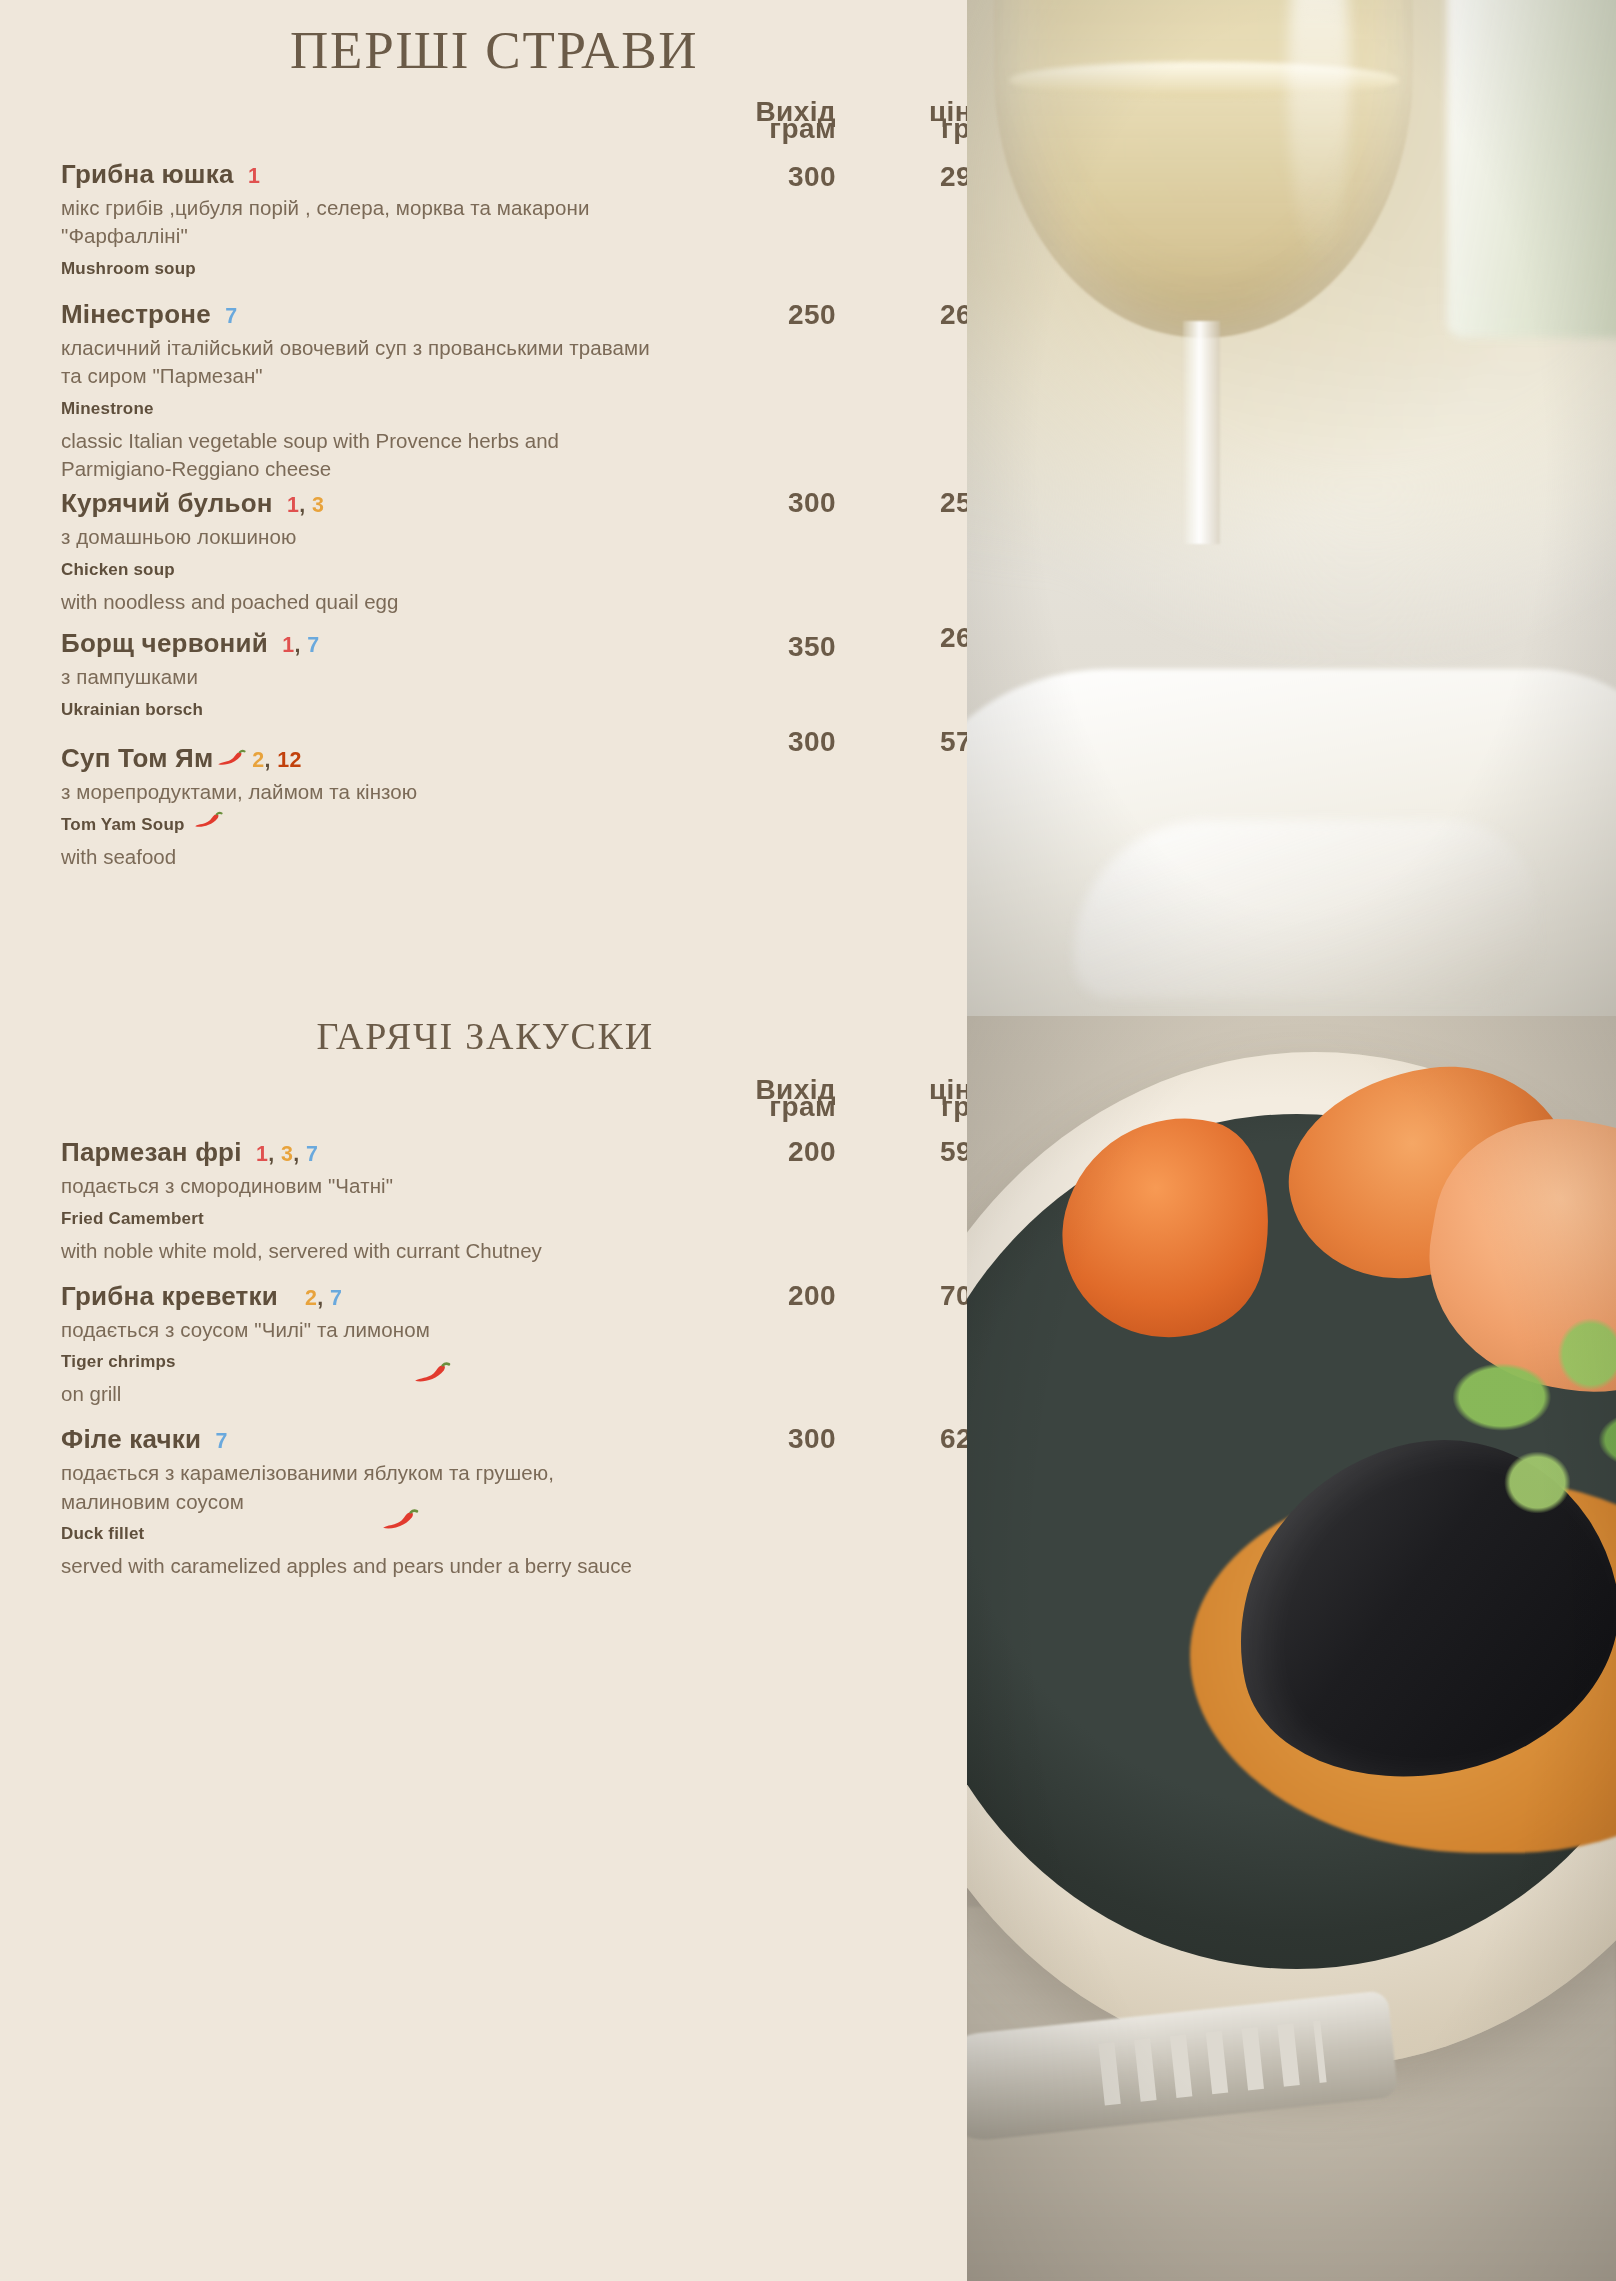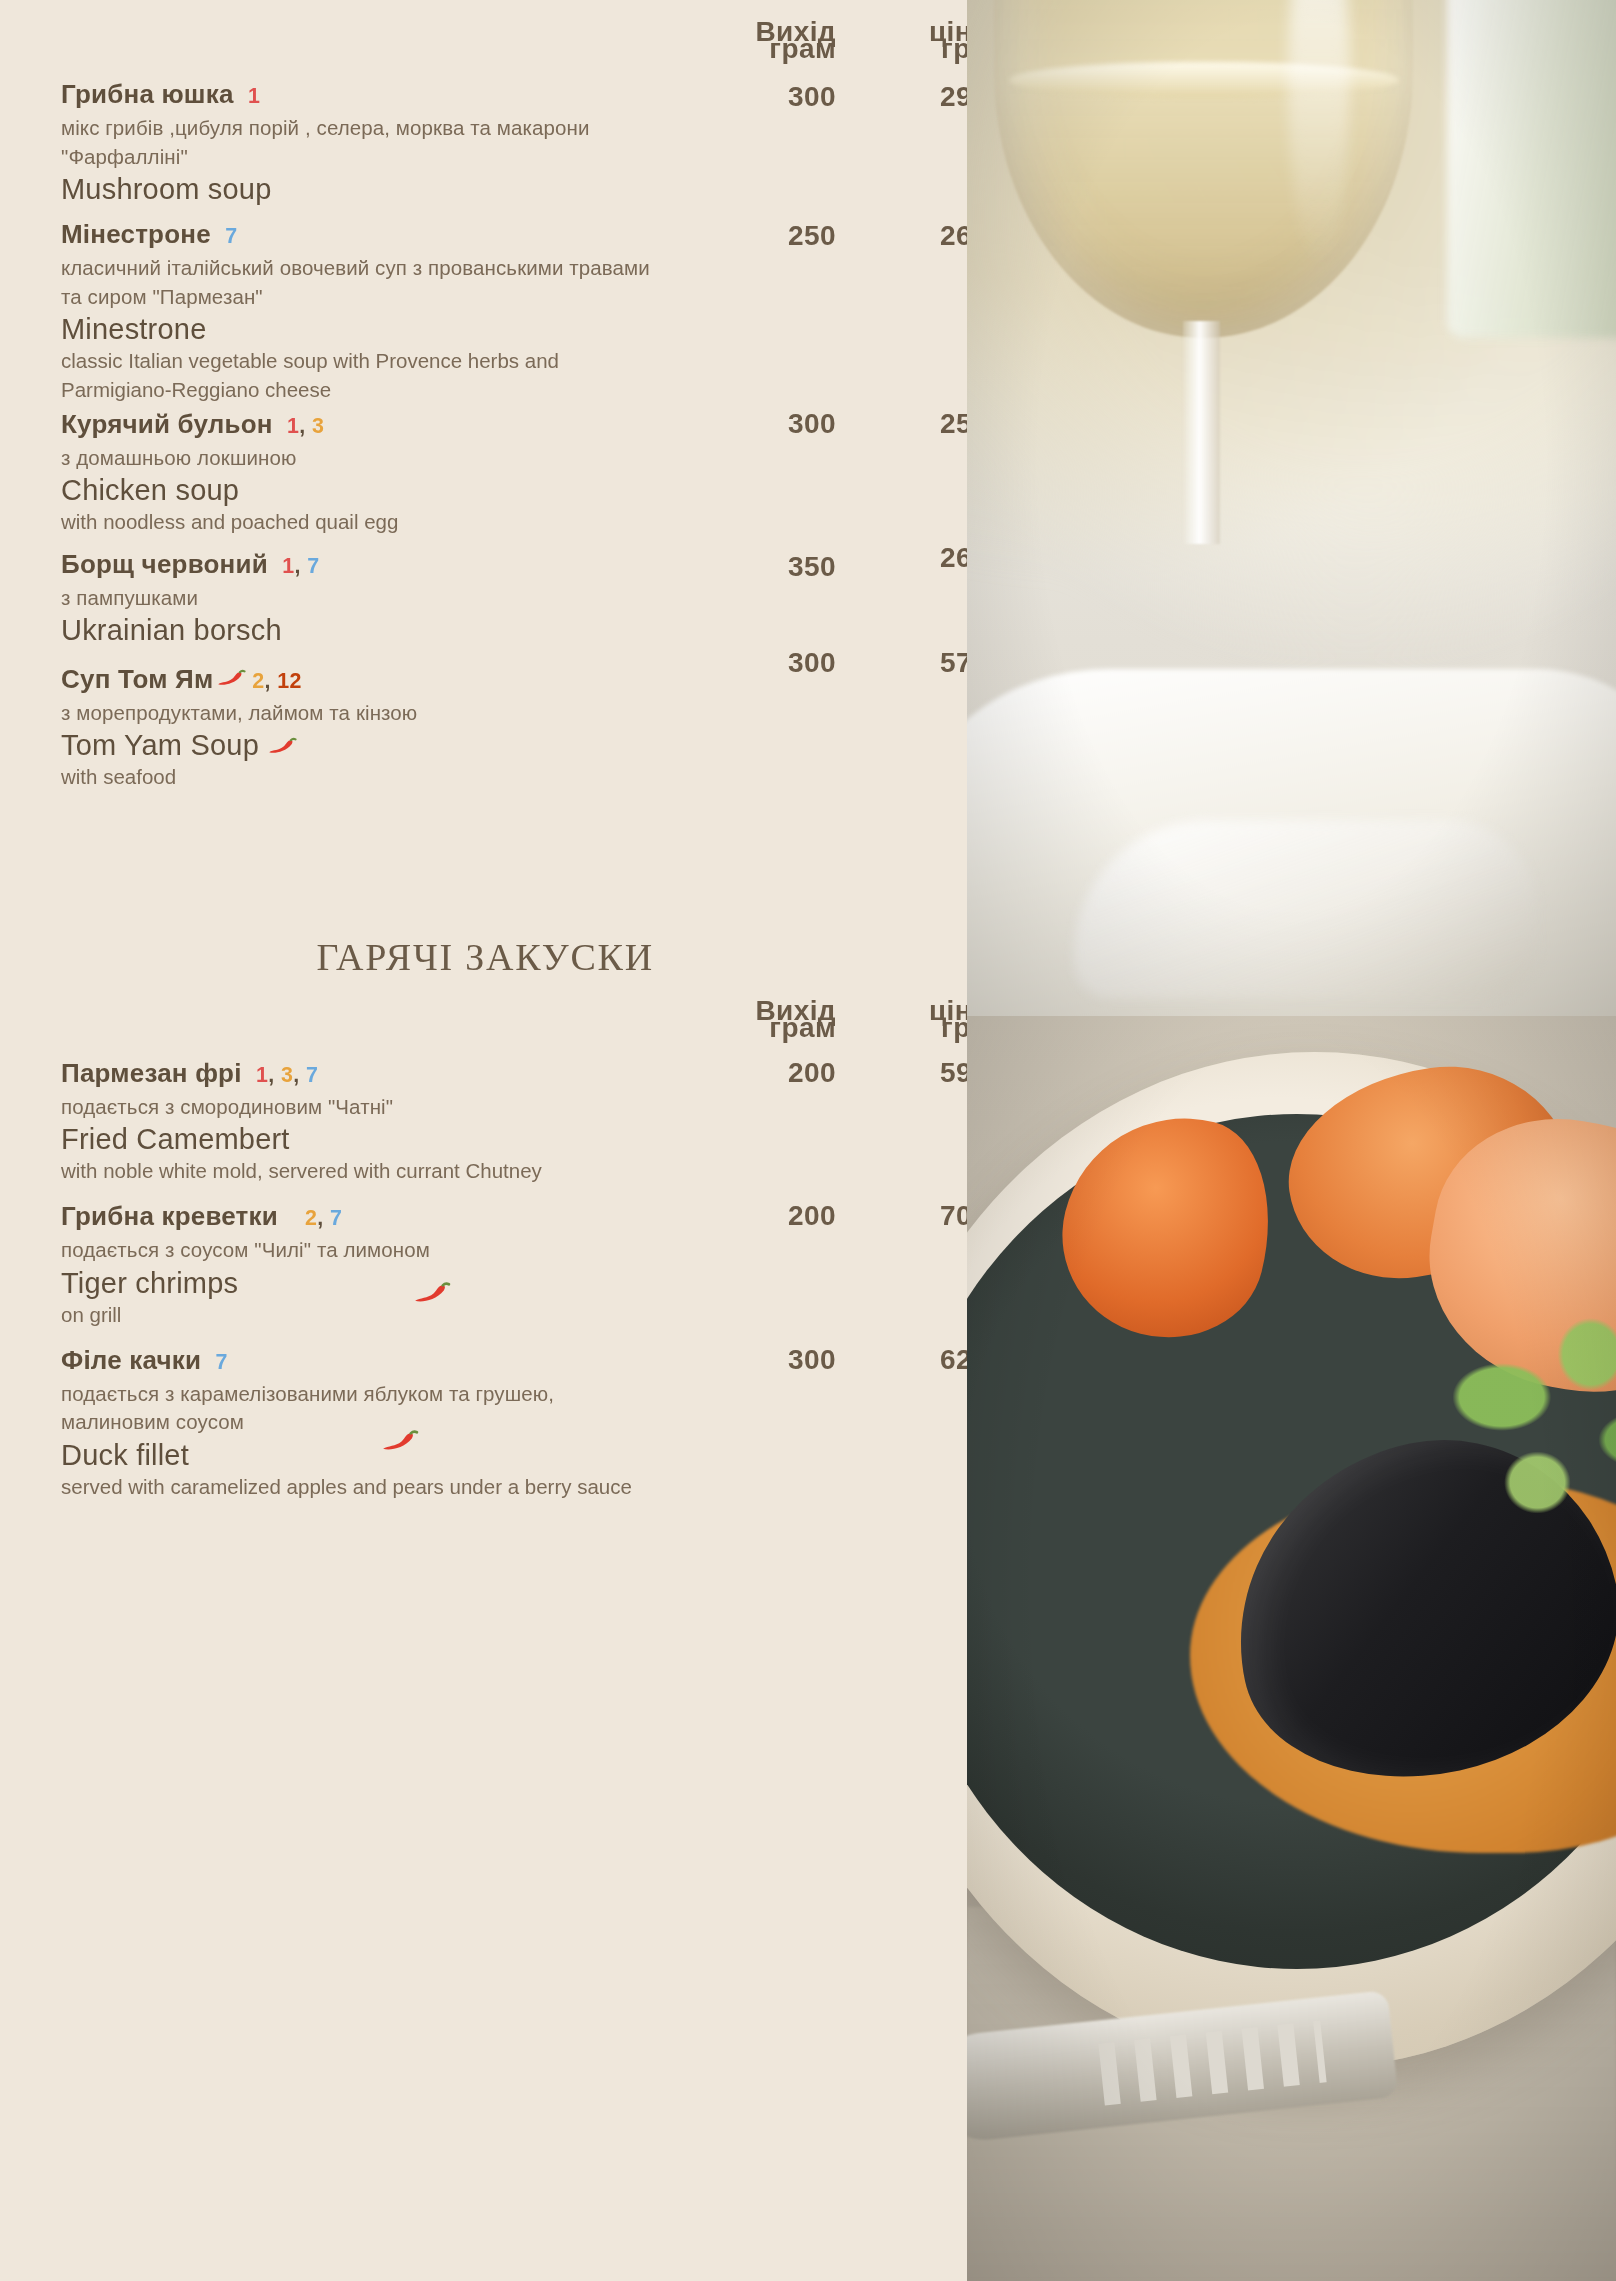--- a/index.html
+++ b/index.html
@@ -99,22 +99,22 @@
   .allergens .sep { color: #5f4f3c; }
 
   .desc {
     font-size: 20.5px;
     color: #7b6a57;
     line-height: 28.5px;
     letter-spacing: 0.1px;
   }
 
   .dish-name-en {
-    font-size: 29px;
-    font-weight: normal;
+    font-size: 17px;
+    font-weight: bold;
     color: #5f4f3c;
     line-height: 36px;
     letter-spacing: 0.2px;
   }
 
   .desc-en {
     font-size: 20.5px;
     color: #7b6a57;
     line-height: 28.5px;
   }
@@ -343,20 +343,21 @@
     background: radial-gradient(ellipse at 50% 45%, rgba(0,0,0,0) 55%, rgba(0,0,0,.16) 100%);
   }
 </style>
 </head>
 <body>
 
 <div class="page">
 
   <div class="menu-col">
 
+    <h1 class="section-title first">ПЕРШІ СТРАВИ</h1>
 
     <div class="col-heads">
       <div class="col-head weight">
         <span>Вихід</span><br>
         <span>грам</span>
       </div>
       <div class="col-head price">
         <span>ціна</span><br>
         <span>грн</span>
       </div>

